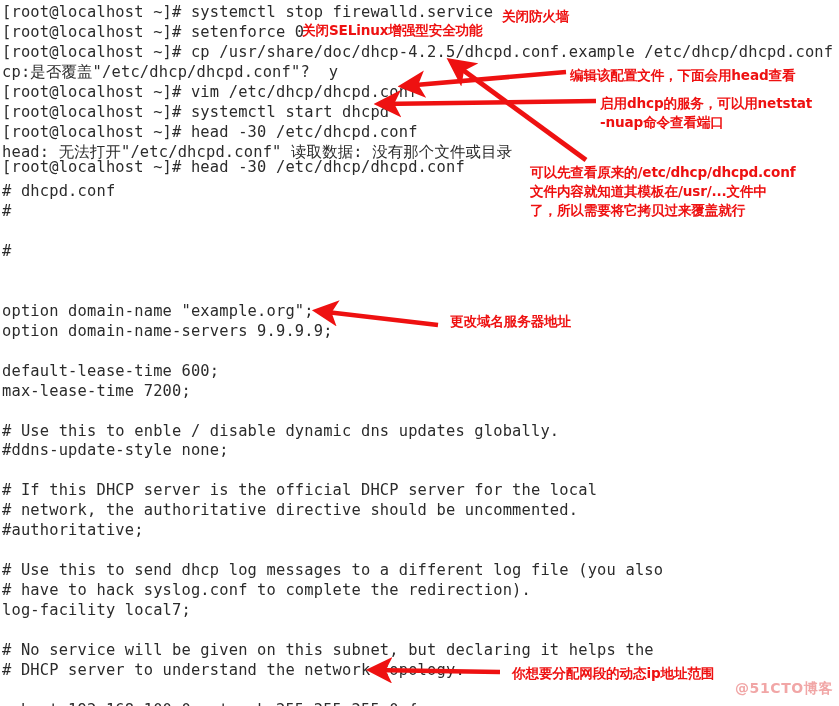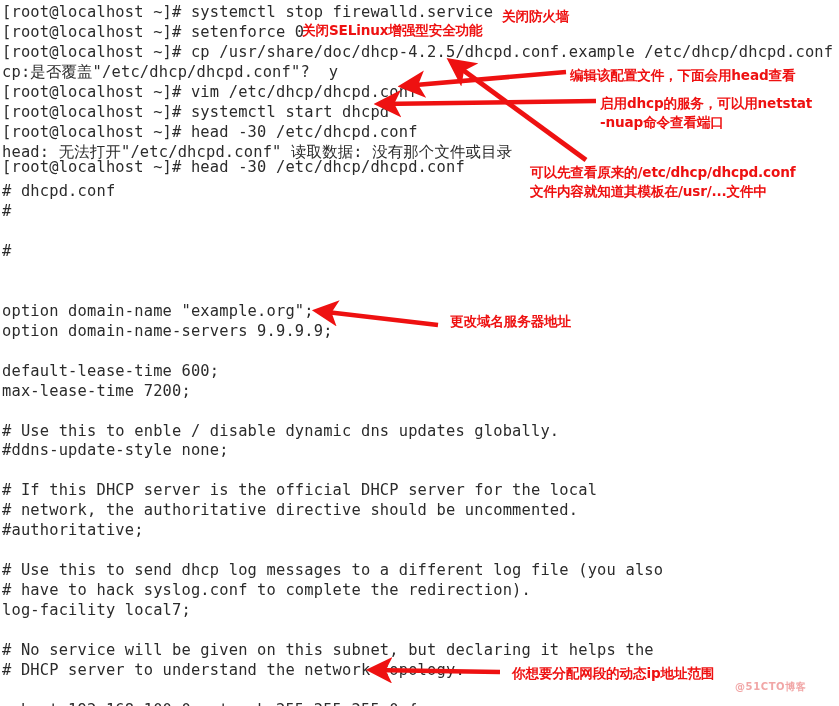--- a/index.html
+++ b/index.html
@@ -62,21 +62,21 @@
   }
   #arrow-svg {
     position: absolute;
     left: 0;
     top: 0;
   }
   .watermark {
     position: absolute;
     color: #f1a6a6;
     font-family: "DejaVu Sans", "Liberation Sans", sans-serif;
-    font-size: 10px;
+    font-size: 14px;
     font-weight: 700;
     letter-spacing: 0.6px;
     white-space: pre;
   }
 </style>
 </head>
 <body>
 
 <div id="screen">
 
@@ -147,19 +147,20 @@
       </g>
     </svg>
 
   <div class="note" style="left: 502px; top: 7px;">关闭防火墙</div>
       <div class="note" style="left: 570px; top: 66px;">编辑该配置文件，下面会用head查看</div>
       <div class="note" style="left: 302px; top: 21px;">关闭SELinux增强型安全功能</div>
       <div class="note" style="left: 600px; top: 94px;">启用dhcp的服务，可以用netstat</div>
       <div class="note" style="left: 600px; top: 113px;">-nuap命令查看端口</div>
       <div class="note" style="left: 530px; top: 163px;">可以先查看原来的/etc/dhcp/dhcpd.conf</div>
       <div class="note" style="left: 530px; top: 182px;">文件内容就知道其模板在/usr/...文件中</div>
+      <div class="note" style="left: 530px; top: 201px;">了，所以需要将它拷贝过来覆盖就行</div>
       <div class="note" style="left: 450px; top: 312px;">更改域名服务器地址</div>
       <div class="note" style="left: 512px; top: 664px;">你想要分配网段的动态ip地址范围</div>
     </div>
 
   <div class="watermark" style="left: 735px; top: 680px; color: rgb(241, 166, 166);">@51CTO博客</div>
 
 </div>
 
 </body></html>

